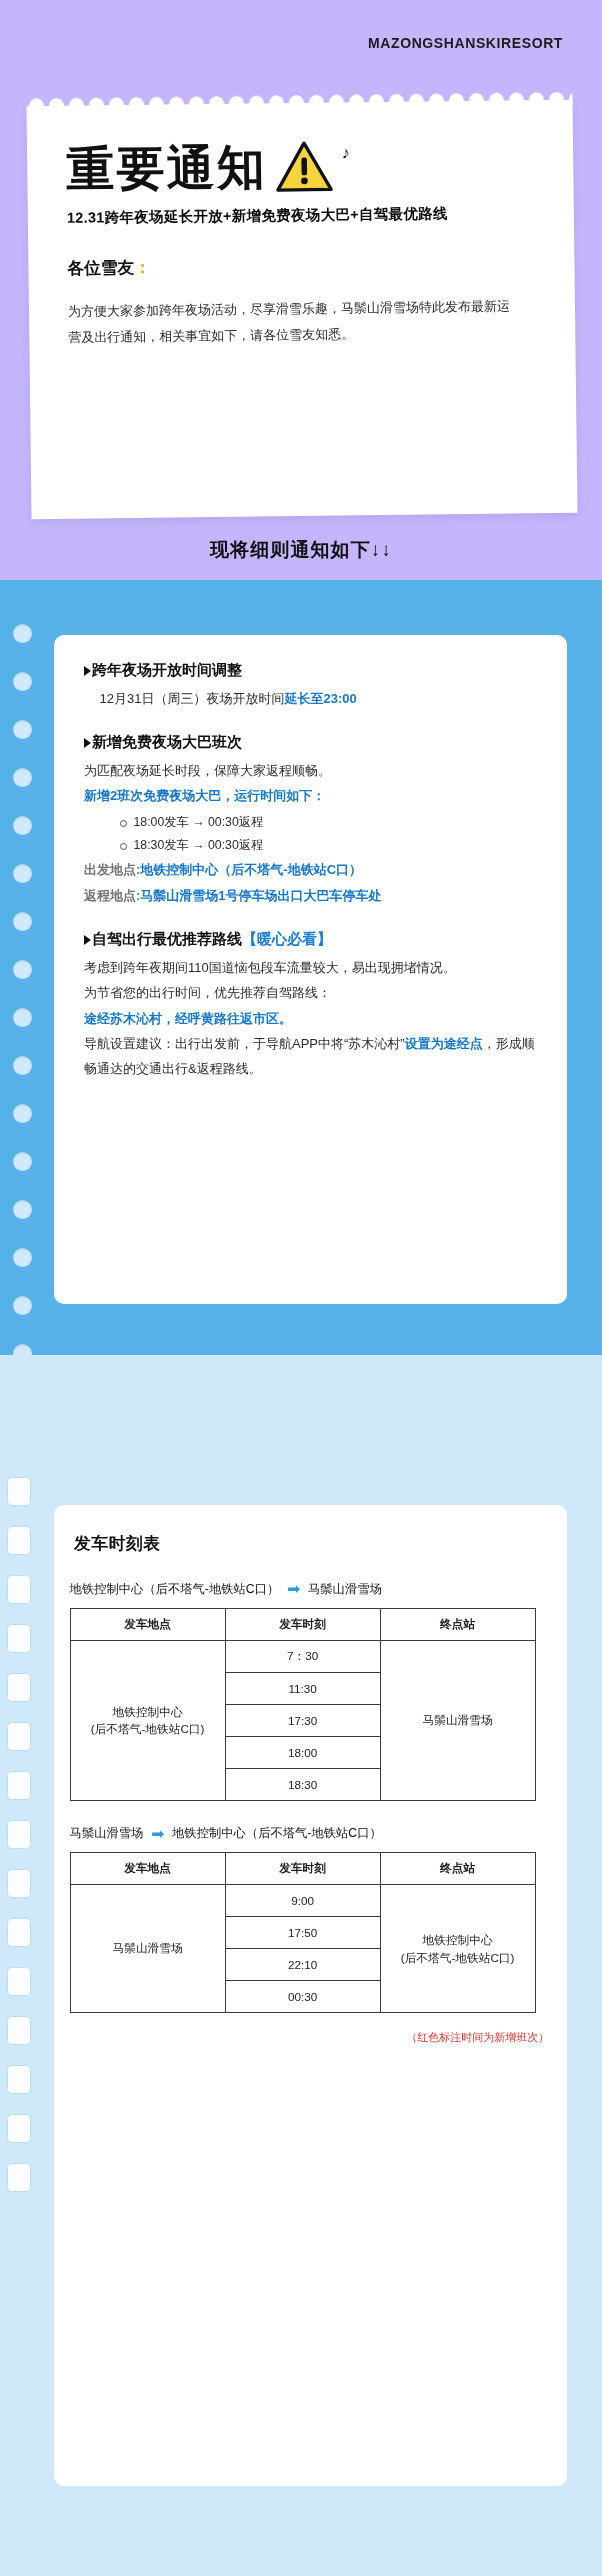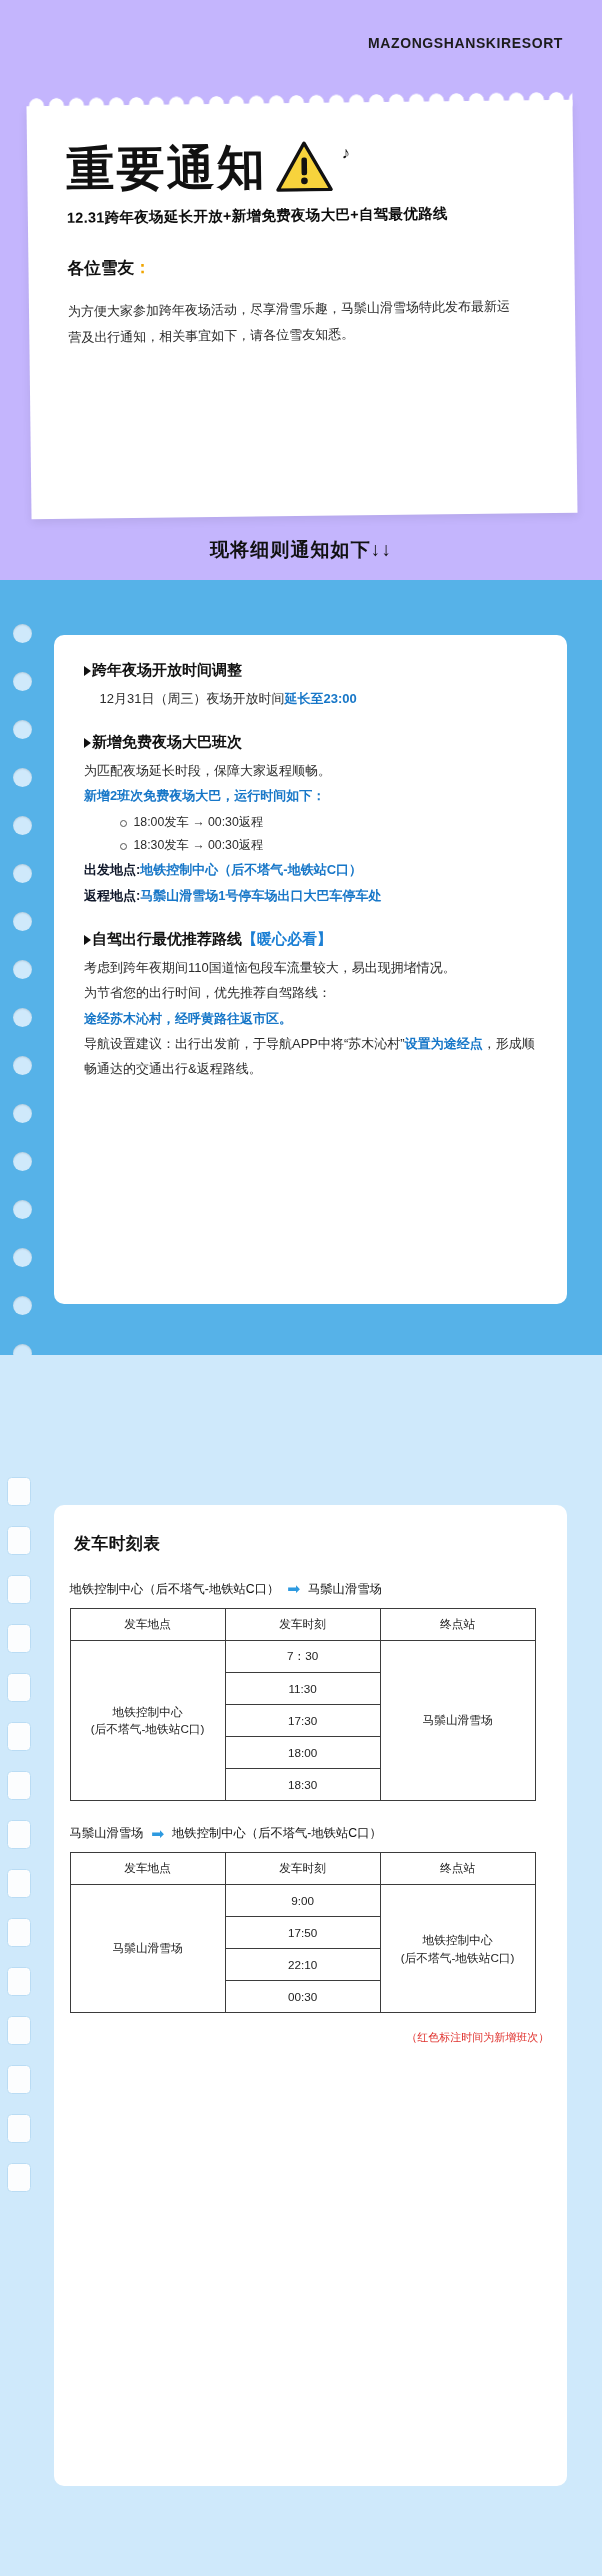--- a/index.html
+++ b/index.html
@@ -199,21 +199,21 @@
   }
   .sec-line {
     font-size: 13px;
     line-height: 1.95;
     color: #2b2b2b;
     margin-left: 15.6px;
   }
   .sec-line.blue { color: #1777c8; font-weight: bold; }
   .sec-line.plain { margin-left: 0; }
   .hl-blue { color: #1777c8; font-weight: bold; }
-  .hl-blue-strong { color: #0f172a; font-weight: bold; }
+  .hl-blue-strong { color: #737373; font-weight: bold; }
   .bus-list {
     margin-left: 35px;
     margin-top: 2.2px;
   }
   .bus-list li {
     font-size: 12.3px;
     line-height: 1.9;
     color: #2b2b2b;
     list-style: none;
     position: relative;
@@ -304,21 +304,21 @@
     table-layout: fixed;
   }
   table.sched th, table.sched td {
     border: 1.1px solid #3b3b3b;
     text-align: center;
     font-size: 11.7px;
     color: #222;
     padding: 6.7px 3.3px;
   }
   table.sched th {
-    font-weight: normal;
+    font-weight: bold;
     height: 32px;
     text-align: center;
   }
   table.sched td { height: 32px; }
   td.red { color: #e0332f; }
   td.multi { font-size: 11px; line-height: 1.5; }
   .foot-note {
     text-align: right;
     font-size: 11px;
     color: #e0332f;

